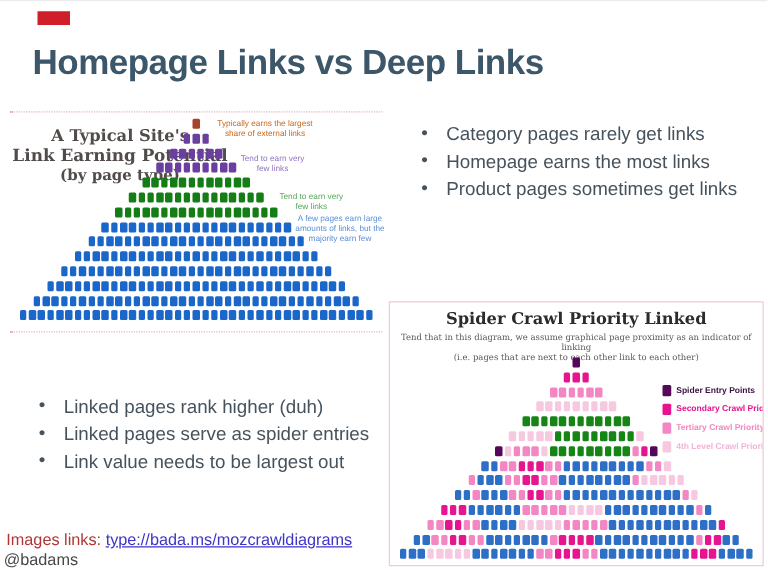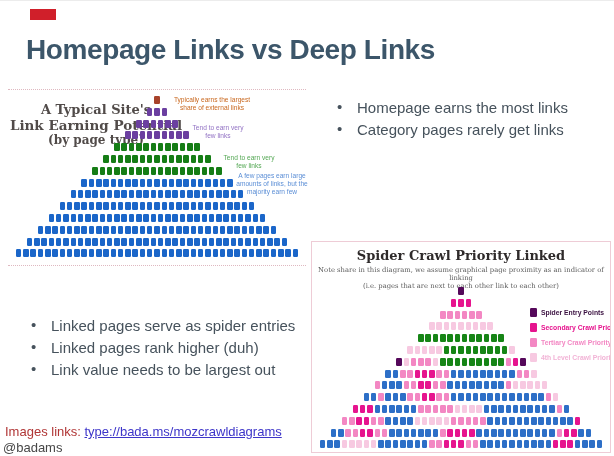--- a/index.html
+++ b/index.html
@@ -82,34 +82,35 @@
         <div class="prow"><span class="picon" style="background: rgb(27, 102, 201);"></span><span class="picon" style="background: rgb(27, 102, 201);"></span><span class="picon" style="background: rgb(27, 102, 201);"></span><span class="picon" style="background: rgb(27, 102, 201);"></span><span class="picon" style="background: rgb(27, 102, 201);"></span><span class="picon" style="background: rgb(27, 102, 201);"></span><span class="picon" style="background: rgb(27, 102, 201);"></span><span class="picon" style="background: rgb(27, 102, 201);"></span><span class="picon" style="background: rgb(27, 102, 201);"></span><span class="picon" style="background: rgb(27, 102, 201);"></span><span class="picon" style="background: rgb(27, 102, 201);"></span><span class="picon" style="background: rgb(27, 102, 201);"></span><span class="picon" style="background: rgb(27, 102, 201);"></span><span class="picon" style="background: rgb(27, 102, 201);"></span><span class="picon" style="background: rgb(27, 102, 201);"></span><span class="picon" style="background: rgb(27, 102, 201);"></span><span class="picon" style="background: rgb(27, 102, 201);"></span><span class="picon" style="background: rgb(27, 102, 201);"></span><span class="picon" style="background: rgb(27, 102, 201);"></span><span class="picon" style="background: rgb(27, 102, 201);"></span><span class="picon" style="background: rgb(27, 102, 201);"></span><span class="picon" style="background: rgb(27, 102, 201);"></span><span class="picon" style="background: rgb(27, 102, 201);"></span><span class="picon" style="background: rgb(27, 102, 201);"></span><span class="picon" style="background: rgb(27, 102, 201);"></span><span class="picon" style="background: rgb(27, 102, 201);"></span><span class="picon" style="background: rgb(27, 102, 201);"></span><span class="picon" style="background: rgb(27, 102, 201);"></span><span class="picon" style="background: rgb(27, 102, 201);"></span><span class="picon" style="background: rgb(27, 102, 201);"></span><span class="picon" style="background: rgb(27, 102, 201);"></span><span class="picon" style="background: rgb(27, 102, 201);"></span><span class="picon" style="background: rgb(27, 102, 201);"></span><span class="picon" style="background: rgb(27, 102, 201);"></span><span class="picon" style="background: rgb(27, 102, 201);"></span><span class="picon" style="background: rgb(27, 102, 201);"></span></div>
         <div class="prow"><span class="picon" style="background: rgb(27, 102, 201);"></span><span class="picon" style="background: rgb(27, 102, 201);"></span><span class="picon" style="background: rgb(27, 102, 201);"></span><span class="picon" style="background: rgb(27, 102, 201);"></span><span class="picon" style="background: rgb(27, 102, 201);"></span><span class="picon" style="background: rgb(27, 102, 201);"></span><span class="picon" style="background: rgb(27, 102, 201);"></span><span class="picon" style="background: rgb(27, 102, 201);"></span><span class="picon" style="background: rgb(27, 102, 201);"></span><span class="picon" style="background: rgb(27, 102, 201);"></span><span class="picon" style="background: rgb(27, 102, 201);"></span><span class="picon" style="background: rgb(27, 102, 201);"></span><span class="picon" style="background: rgb(27, 102, 201);"></span><span class="picon" style="background: rgb(27, 102, 201);"></span><span class="picon" style="background: rgb(27, 102, 201);"></span><span class="picon" style="background: rgb(27, 102, 201);"></span><span class="picon" style="background: rgb(27, 102, 201);"></span><span class="picon" style="background: rgb(27, 102, 201);"></span><span class="picon" style="background: rgb(27, 102, 201);"></span><span class="picon" style="background: rgb(27, 102, 201);"></span><span class="picon" style="background: rgb(27, 102, 201);"></span><span class="picon" style="background: rgb(27, 102, 201);"></span><span class="picon" style="background: rgb(27, 102, 201);"></span><span class="picon" style="background: rgb(27, 102, 201);"></span><span class="picon" style="background: rgb(27, 102, 201);"></span><span class="picon" style="background: rgb(27, 102, 201);"></span><span class="picon" style="background: rgb(27, 102, 201);"></span><span class="picon" style="background: rgb(27, 102, 201);"></span><span class="picon" style="background: rgb(27, 102, 201);"></span><span class="picon" style="background: rgb(27, 102, 201);"></span><span class="picon" style="background: rgb(27, 102, 201);"></span><span class="picon" style="background: rgb(27, 102, 201);"></span><span class="picon" style="background: rgb(27, 102, 201);"></span><span class="picon" style="background: rgb(27, 102, 201);"></span><span class="picon" style="background: rgb(27, 102, 201);"></span><span class="picon" style="background: rgb(27, 102, 201);"></span><span class="picon" style="background: rgb(27, 102, 201);"></span><span class="picon" style="background: rgb(27, 102, 201);"></span><span class="picon" style="background: rgb(27, 102, 201);"></span></div>
       </div>
     <div class="ann ann1" style="color: rgb(201, 104, 31);">Typically earns the largest share of external links</div>
     <div class="ann ann2" style="color: rgb(146, 114, 196);">Tend to earn very few links</div>
     <div class="ann ann3" style="color: rgb(85, 168, 85);">Tend to earn very few links</div>
     <div class="ann ann4" style="color: rgb(92, 143, 214);">A few pages earn large amounts of links, but the majority earn few</div>
   </div>
 
   <ul class="bullets bullets-top">
+      <li>Category pages rarely get links</li>
       <li>Homepage earns the most links</li>
-      <li>Category pages rarely get links</li>
+      <li>Product pages sometimes get links</li>
     </ul>
 
   <ul class="bullets bullets-bottom">
+      <li>Linked pages rank higher (duh)</li>
       <li>Linked pages serve as spider entries</li>
-      <li>Linked pages rank higher (duh)</li>
       <li>Link value needs to be largest out</li>
     </ul>
 
   <div class="img-right">
     <div class="rd-title">Spider Crawl Priority Linked</div>
     <div class="rd-note">
-      <div>Note share in this diagram, we assume graphical page proximity as an indicator of linking</div>
+      <div>Tend that in this diagram, we assume graphical page proximity as an indicator of linking</div>
       <div>(i.e. pages that are next to each other link to each other)</div>
     </div>
     <div class="pyr pyr-right" id="pyr-right">
         <div class="prow"><span class="picon" style="background: rgb(85, 8, 90);"></span></div>
         <div class="prow"><span class="picon" style="background: rgb(230, 20, 142);"></span><span class="picon" style="background: rgb(230, 20, 142);"></span><span class="picon" style="background: rgb(230, 20, 142);"></span></div>
         <div class="prow"><span class="picon" style="background: rgb(243, 135, 195);"></span><span class="picon" style="background: rgb(243, 135, 195);"></span><span class="picon" style="background: rgb(243, 135, 195);"></span><span class="picon" style="background: rgb(243, 135, 195);"></span><span class="picon" style="background: rgb(243, 135, 195);"></span><span class="picon" style="background: rgb(243, 135, 195);"></span></div>
         <div class="prow"><span class="picon" style="background: rgb(247, 201, 225);"></span><span class="picon" style="background: rgb(247, 201, 225);"></span><span class="picon" style="background: rgb(247, 201, 225);"></span><span class="picon" style="background: rgb(247, 201, 225);"></span><span class="picon" style="background: rgb(247, 201, 225);"></span><span class="picon" style="background: rgb(247, 201, 225);"></span><span class="picon" style="background: rgb(247, 201, 225);"></span><span class="picon" style="background: rgb(247, 201, 225);"></span><span class="picon" style="background: rgb(247, 201, 225);"></span></div>
         <div class="prow"><span class="picon" style="background: rgb(22, 133, 22);"></span><span class="picon" style="background: rgb(22, 133, 22);"></span><span class="picon" style="background: rgb(22, 133, 22);"></span><span class="picon" style="background: rgb(22, 133, 22);"></span><span class="picon" style="background: rgb(22, 133, 22);"></span><span class="picon" style="background: rgb(22, 133, 22);"></span><span class="picon" style="background: rgb(22, 133, 22);"></span><span class="picon" style="background: rgb(22, 133, 22);"></span><span class="picon" style="background: rgb(22, 133, 22);"></span><span class="picon" style="background: rgb(22, 133, 22);"></span><span class="picon" style="background: rgb(22, 133, 22);"></span><span class="picon" style="background: rgb(22, 133, 22);"></span></div>
         <div class="prow"><span class="picon" style="background: rgb(247, 201, 225);"></span><span class="picon" style="background: rgb(247, 201, 225);"></span><span class="picon" style="background: rgb(247, 201, 225);"></span><span class="picon" style="background: rgb(247, 201, 225);"></span><span class="picon" style="background: rgb(247, 201, 225);"></span><span class="picon" style="background: rgb(22, 133, 22);"></span><span class="picon" style="background: rgb(22, 133, 22);"></span><span class="picon" style="background: rgb(22, 133, 22);"></span><span class="picon" style="background: rgb(22, 133, 22);"></span><span class="picon" style="background: rgb(22, 133, 22);"></span><span class="picon" style="background: rgb(22, 133, 22);"></span><span class="picon" style="background: rgb(22, 133, 22);"></span><span class="picon" style="background: rgb(22, 133, 22);"></span><span class="picon" style="background: rgb(22, 133, 22);"></span><span class="picon" style="background: rgb(247, 201, 225);"></span></div>
         <div class="prow"><span class="picon" style="background: rgb(85, 8, 90);"></span><span class="picon" style="background: rgb(247, 201, 225);"></span><span class="picon" style="background: rgb(243, 135, 195);"></span><span class="picon" style="background: rgb(243, 135, 195);"></span><span class="picon" style="background: rgb(243, 135, 195);"></span><span class="picon" style="background: rgb(247, 201, 225);"></span><span class="picon" style="background: rgb(22, 133, 22);"></span><span class="picon" style="background: rgb(22, 133, 22);"></span><span class="picon" style="background: rgb(22, 133, 22);"></span><span class="picon" style="background: rgb(22, 133, 22);"></span><span class="picon" style="background: rgb(22, 133, 22);"></span><span class="picon" style="background: rgb(22, 133, 22);"></span><span class="picon" style="background: rgb(22, 133, 22);"></span><span class="picon" style="background: rgb(22, 133, 22);"></span><span class="picon" style="background: rgb(22, 133, 22);"></span><span class="picon" style="background: rgb(243, 135, 195);"></span><span class="picon" style="background: rgb(230, 20, 142);"></span><span class="picon" style="background: rgb(85, 8, 90);"></span></div>

